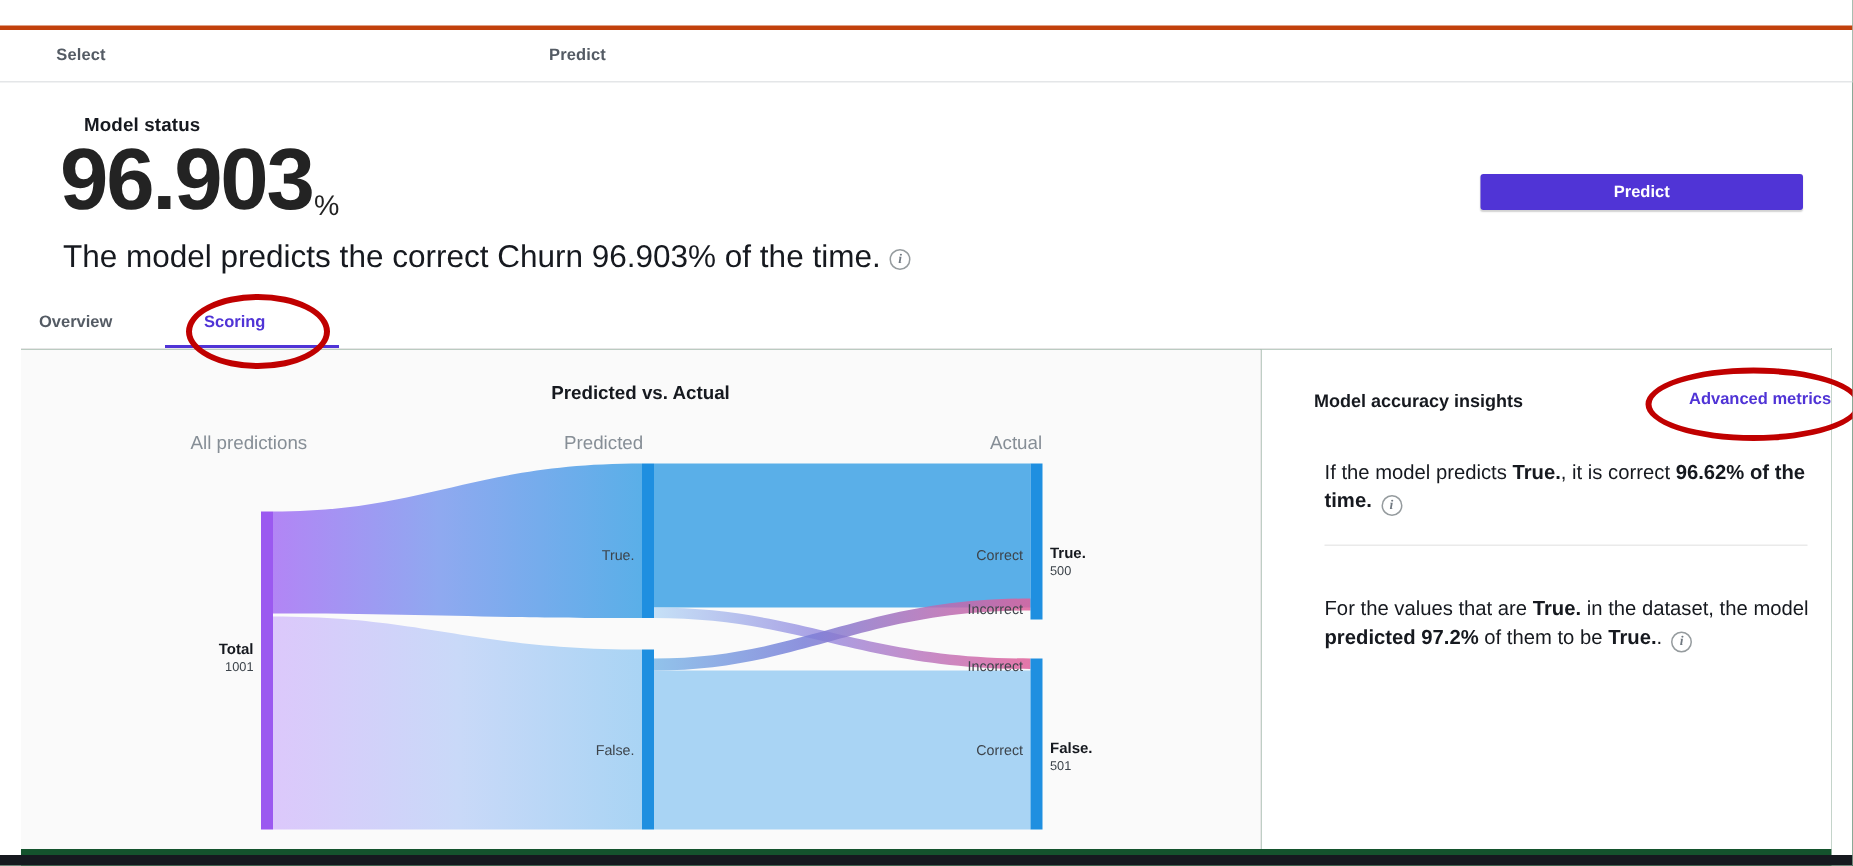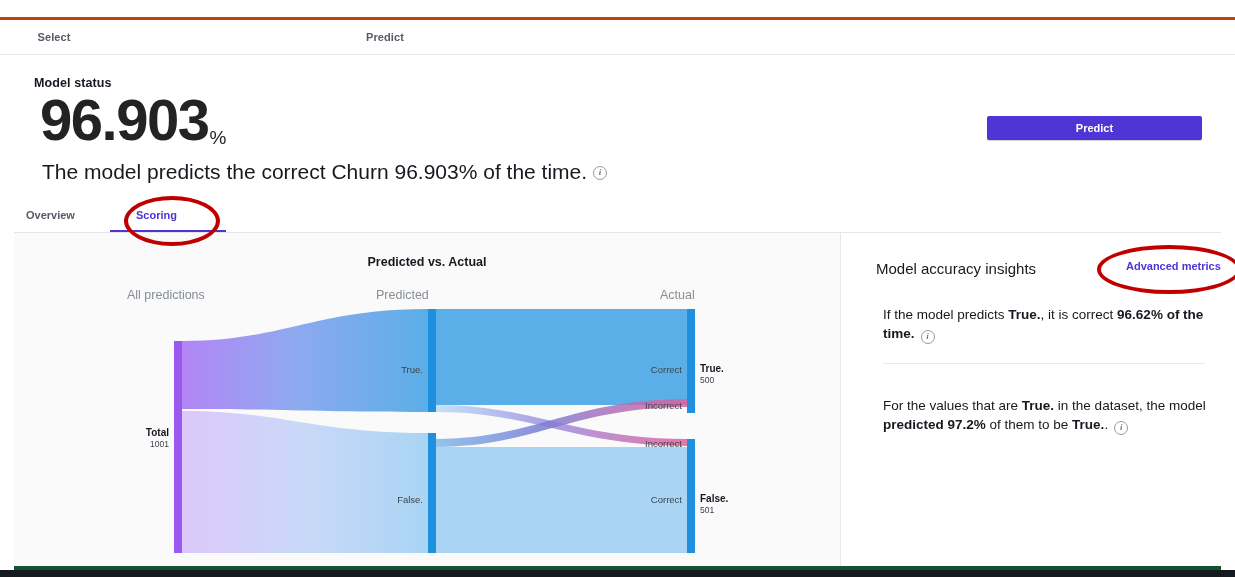--- a/index.html
+++ b/index.html
@@ -23,21 +23,21 @@
     position:absolute;top:0;height:34px;
     display:flex;align-items:center;justify-content:center;
     font-size:11px;font-weight:700;color:#545b64;
     letter-spacing:.1px;cursor:pointer;
     box-sizing:border-box;
   }
   .wizard-tab.active{color:#5034d6;border-bottom:3px solid #5034d6;}
 
   
   .status-label{
-    position:absolute;left:34px;top:76px;
+    position:absolute;left:56px;top:76px;
     font-size:12.5px;font-weight:700;color:#16191f;letter-spacing:.1px;
   }
   .big-pct{
     position:absolute;left:40px;top:93px;
     display:flex;align-items:flex-end;
   }
   .big-pct .num{
     font-size:58px;font-weight:700;line-height:54px;
     color:#232323;letter-spacing:-1.5px;
   }
@@ -109,21 +109,21 @@
     position:absolute;top:55px;font-size:12.5px;color:#868e96;font-weight:400;
   }
   #svg-sankey{position:absolute;left:0;top:0;}
   .flow-lbl{font-size:9.5px;fill:#3d444b;font-family:"Liberation Sans",sans-serif;}
   .node-name{font-size:10px;font-weight:700;fill:#16191f;font-family:"Liberation Sans",sans-serif;}
   .node-val{font-size:8.5px;fill:#3d444b;font-family:"Liberation Sans",sans-serif;}
 
   
   .ins-head{
     position:absolute;left:35px;top:27px;
-    font-size:15px;font-weight:400;color:#16191f;
+    font-size:12px;font-weight:700;color:#16191f;
   }
   .adv-link{
     position:absolute;left:285px;top:27px;
     font-size:11px;font-weight:700;color:#5034d6;cursor:pointer;
   }
   .ins-block{
     position:absolute;left:42px;width:330px;
     font-size:13.5px;line-height:19px;color:#16191f;
   }
   .ins-block b{font-weight:700;}

